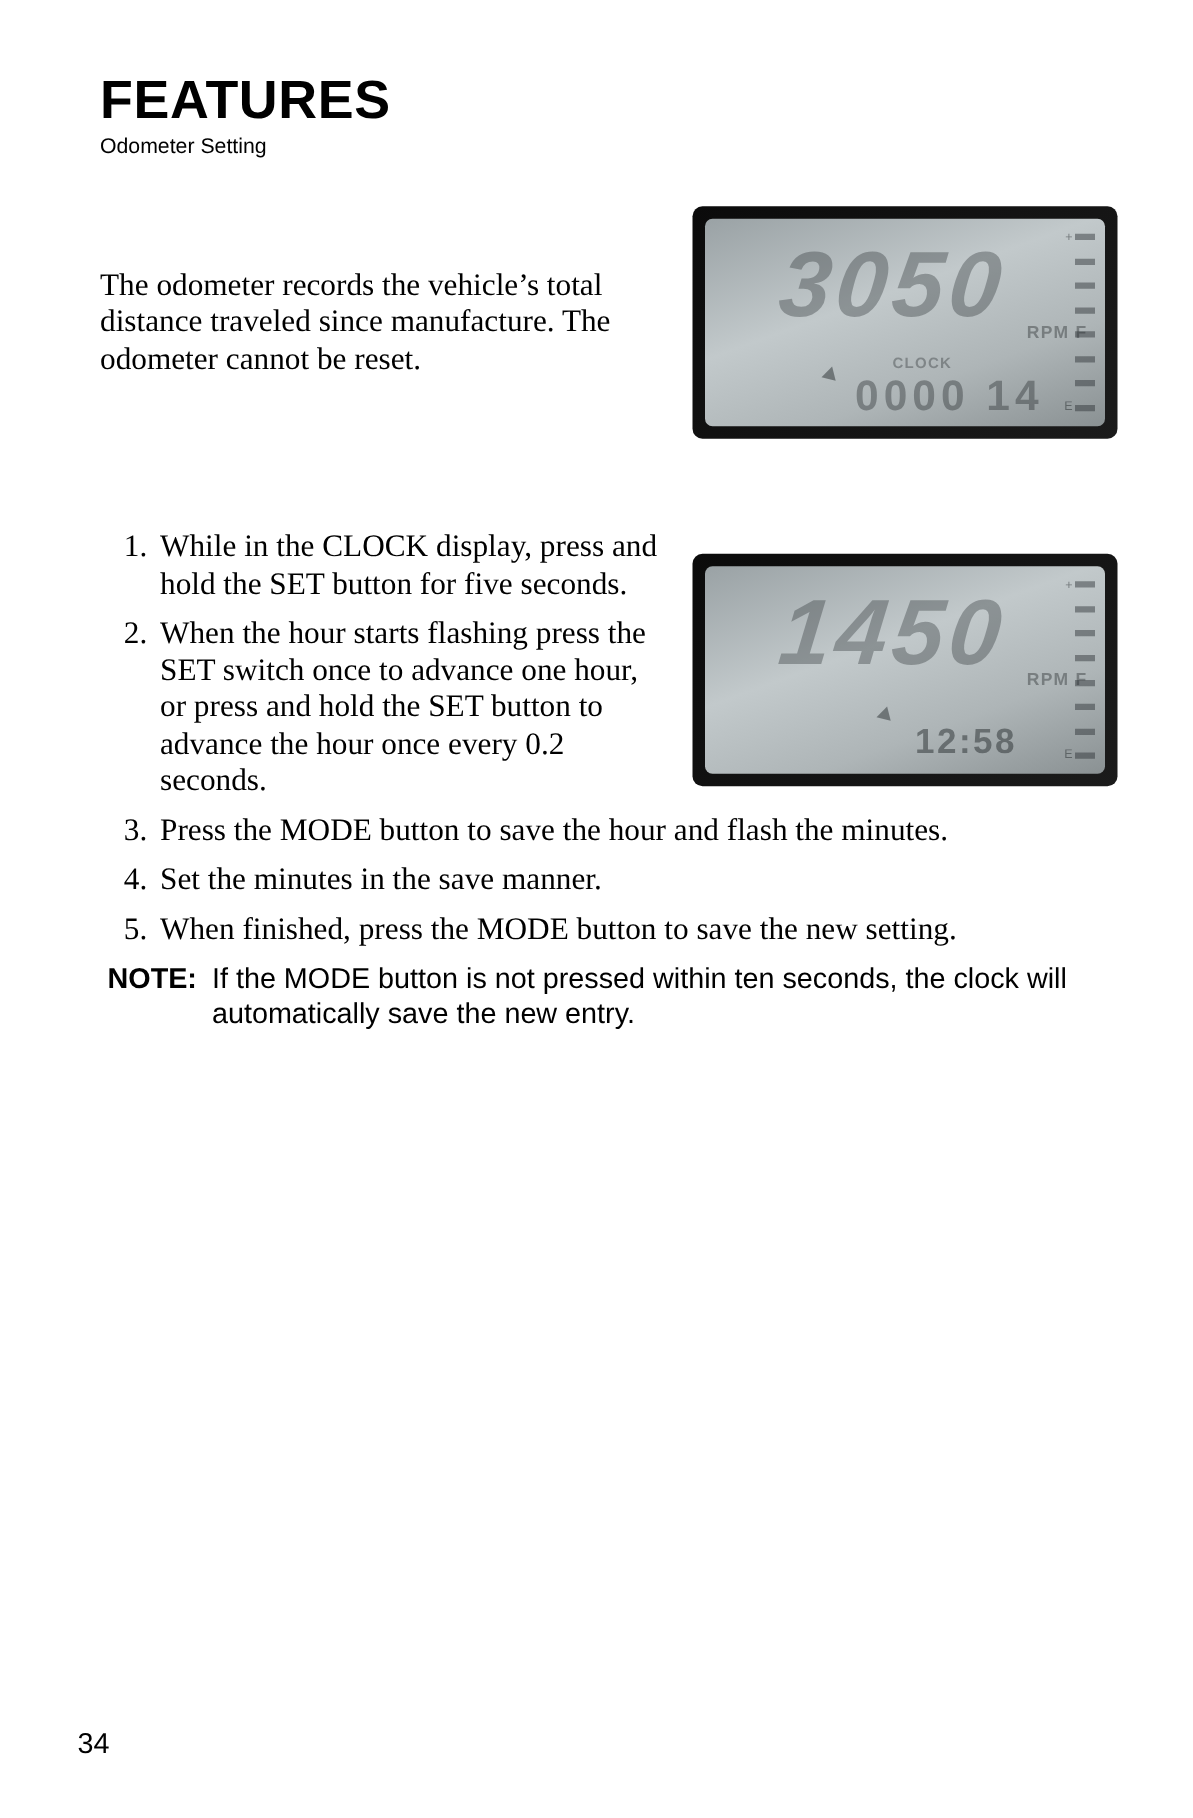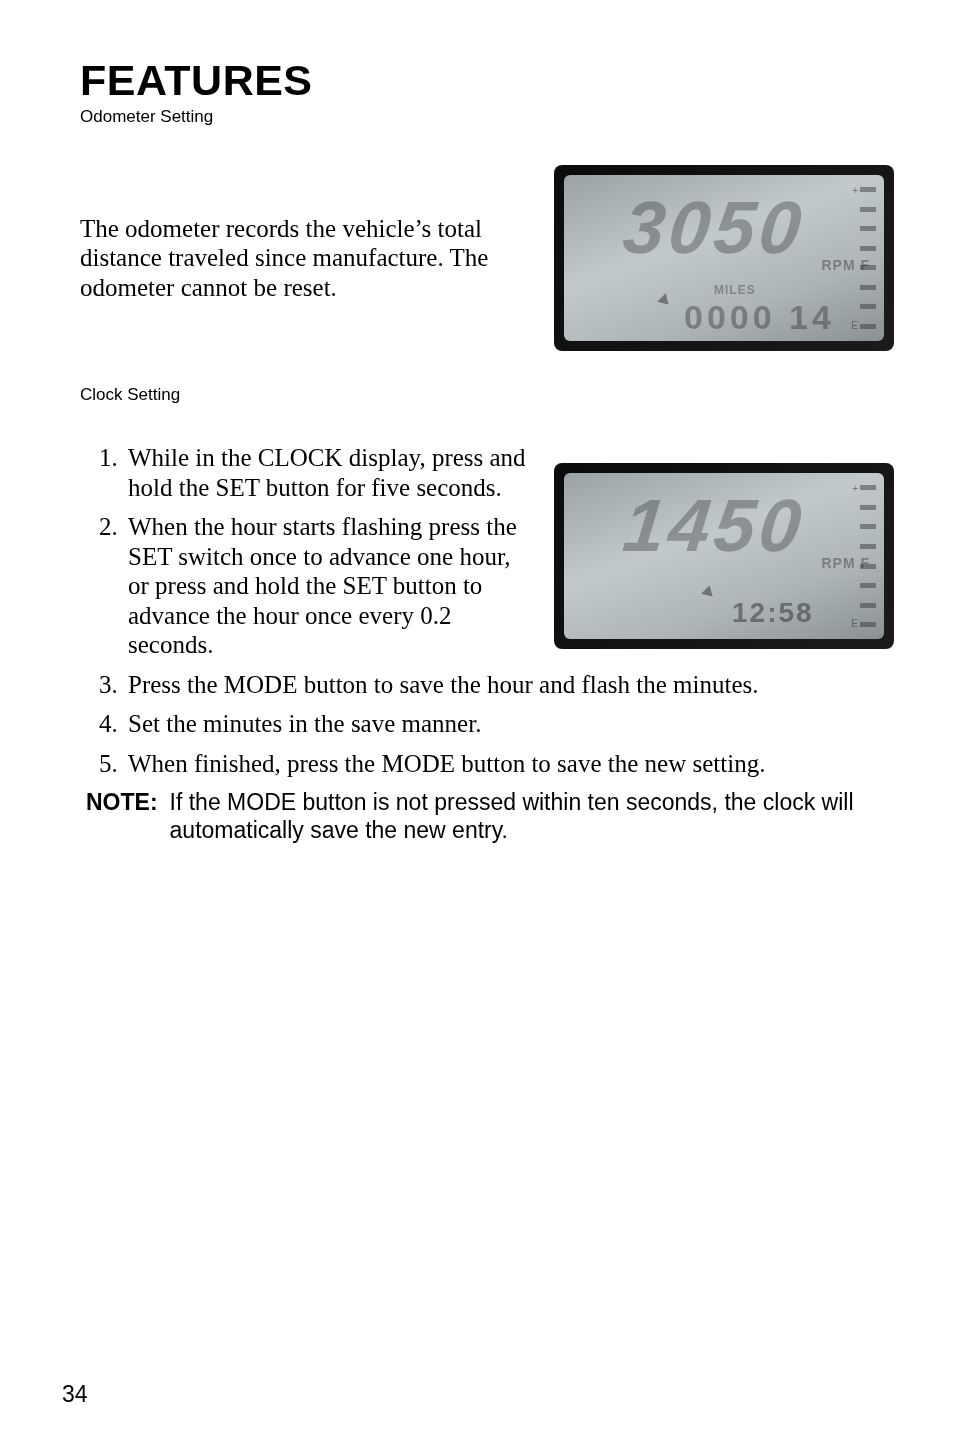--- a/index.html
+++ b/index.html
@@ -43,42 +43,41 @@
   <h4 class="sub">Odometer Setting</h4>
 
   <div class="row">
     <div class="col-text">
       <p class="para">The odometer records the vehicle’s total distance traveled since manufacture.  The odometer cannot be reset.</p>
     </div>
     <div class="lcd">
       <div class="lcd-inner">
         <div class="big-num">3050</div>
         <div class="rpm">RPM F</div>
-        <div class="miles">MILES</div>
+        <div class="miles">CLOCK</div>
         <div class="arrow"></div>
         <div class="small-num">0000 14</div>
         <div class="fuel">
           <span class="lab" style="top:-2px">+</span>
           <div class="tick"></div>
             <div class="tick"></div>
             <div class="tick"></div>
             <div class="tick"></div>
             <div class="tick"></div>
             <div class="tick"></div>
             <div class="tick"></div>
             <div class="tick"></div>
           <span class="lab" style="bottom:-2px">E</span>
         </div>
       </div>
     </div>
   </div>
 
   <div class="gap-lg"></div>
 
-  <h4 class="sub">Clock Setting</h4>
 
   <div class="row">
     <div class="col-text">
       <ol class="main">
         <li>While in the CLOCK display, press and hold the SET button for five seconds.</li>
         <li>When the hour starts flashing press the SET switch once to advance one hour, or press and hold the SET button to advance the hour once every 0.2 seconds.</li>
       </ol>
     </div>
     <div class="lcd">
       <div class="lcd-inner">

